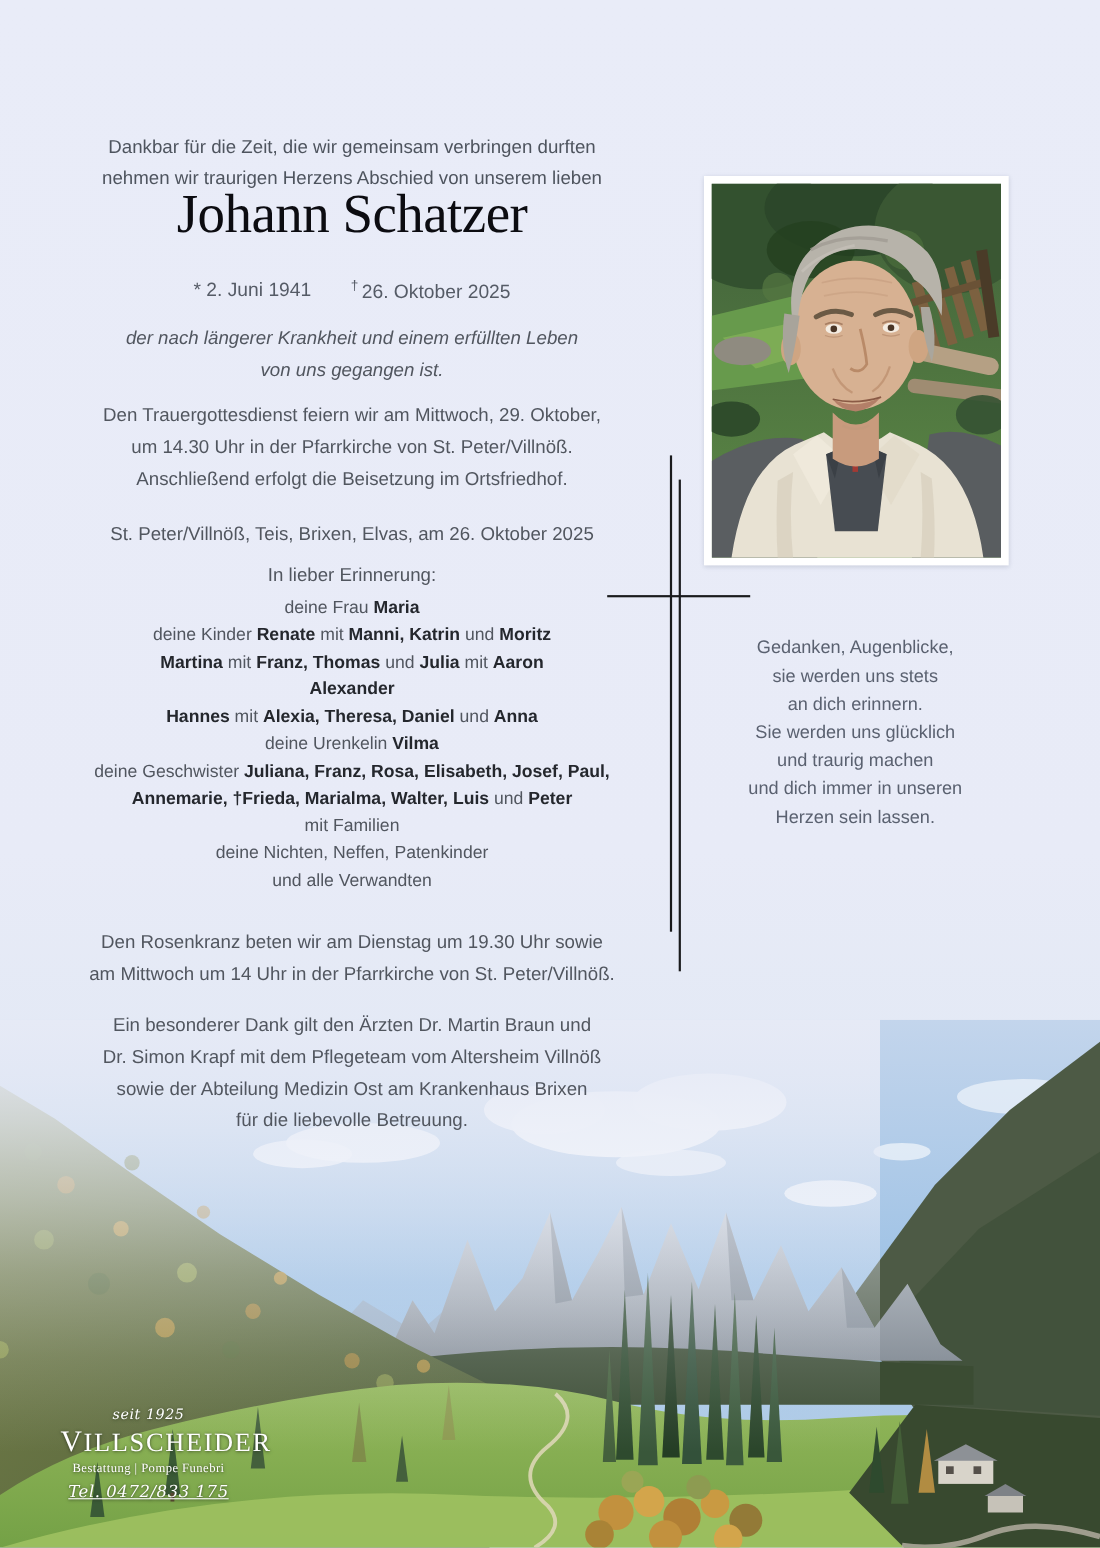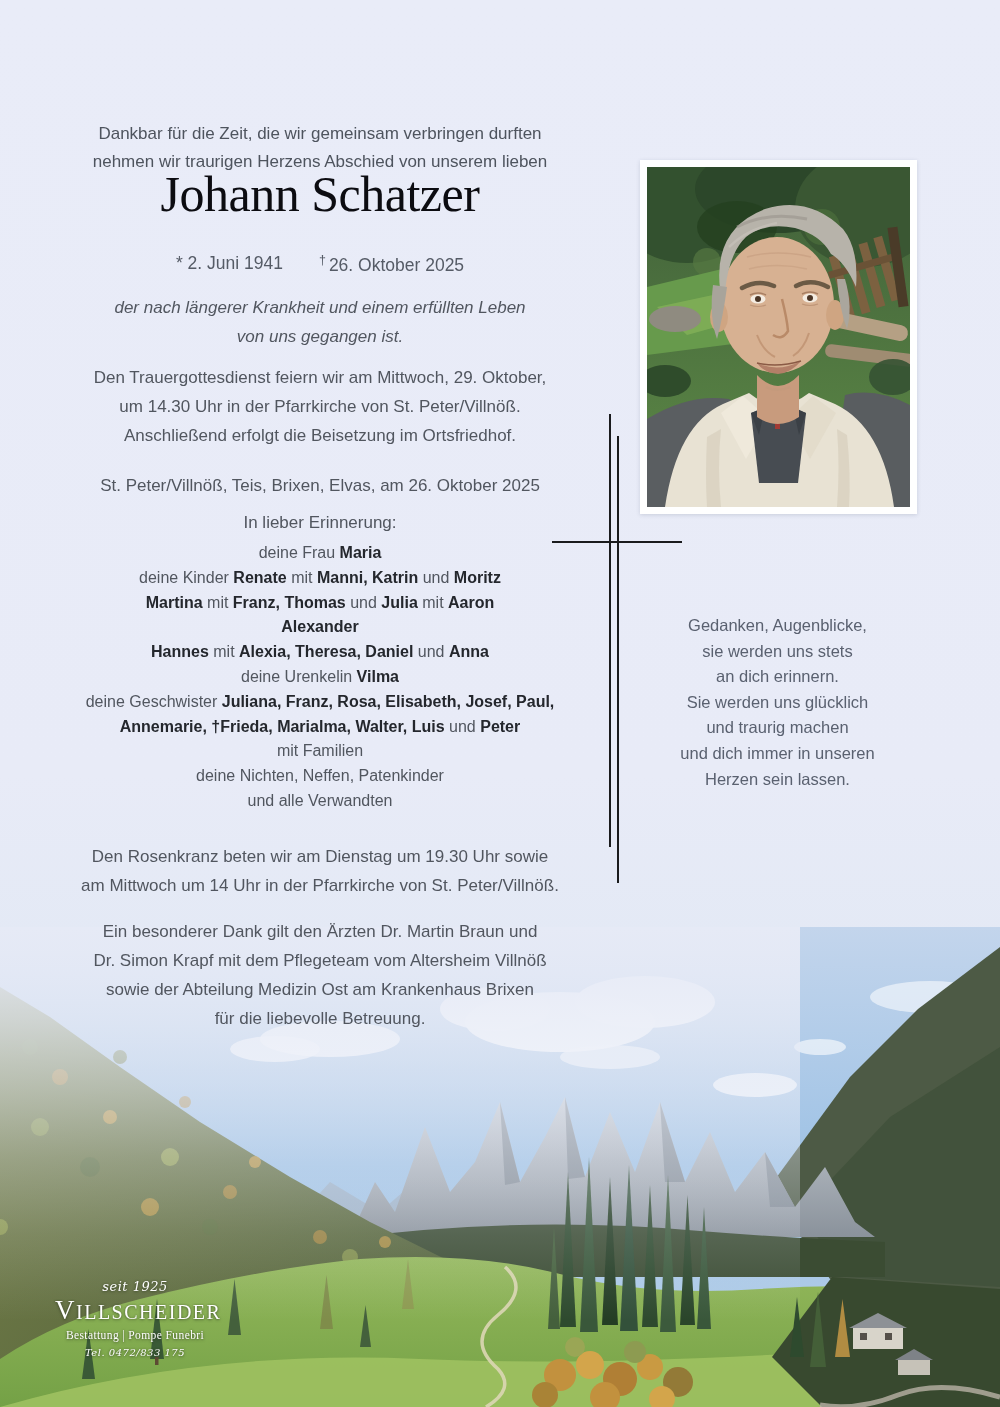--- a/index.html
+++ b/index.html
@@ -11,45 +11,45 @@
   .landscape{position:absolute;left:0;top:927px;width:800px;height:480px;}
   .landscape svg{position:absolute;left:0;top:0;}
   .landscape .fade{position:absolute;left:0;top:0;width:100%;height:100%;
       background:linear-gradient(180deg,#e6eaf6 0%,rgba(230,234,246,.92) 9%,rgba(231,235,246,.78) 20%,
                  rgba(231,235,246,.58) 34%,rgba(231,235,246,.36) 48%,rgba(231,235,246,.16) 64%,rgba(231,235,246,0) 82%);}
 
   
   .logo{position:absolute;left:55px;top:352px;width:160px;text-align:center;color:#fff;
         text-shadow:0 1px 3px rgba(40,50,30,.55),0 0 2px rgba(40,50,30,.4);}
   .logo-since{font-family:"DejaVu Serif",serif;font-style:italic;font-size:13px;letter-spacing:.5px;}
-  .logo-name{font-family:"Liberation Serif",serif;font-size:20px;letter-spacing:1.5px;text-transform:uppercase;margin-top:1px;}
+  .logo-name{font-family:"Liberation Serif",serif;font-size:24px;letter-spacing:1.5px;text-transform:uppercase;margin-top:1px;}
   .logo-name::first-letter{font-size:27px;}
   .logo-sub{font-family:"Liberation Serif",serif;font-size:11.5px;letter-spacing:.4px;margin-top:3px;}
-  .logo-tel{font-family:"DejaVu Serif",serif;font-style:italic;font-size:10px;margin-top:6px;letter-spacing:.5px;}
+  .logo-tel{font-family:"DejaVu Serif",serif;font-style:italic;font-size:15px;margin-top:6px;letter-spacing:.5px;text-decoration:underline;}
 
   
   .col{position:absolute;left:30px;width:580px;text-align:center;color:#51565f;}
   .intro{top:108px;font-size:17px;line-height:28px;color:#4e545e;margin-top:12px;}
   .title{top:166px;font-family:"Liberation Serif",serif;font-weight:normal;font-size:50px;
          letter-spacing:-.5px;color:#0c0c11;line-height:56px;}
   .dates{top:253px;font-size:17.5px;color:#555b66;display:flex;justify-content:center;gap:36px;left:30px;width:580px;position:absolute;}
   .dagger{font-size:12.5px;vertical-align:7px;margin-right:3px;}
   .par{font-size:17px;line-height:29px;}
   .p-passing{top:293px;font-style:italic;}
   .p-service{top:363px;}
   .p-dateline{top:471px;font-size:17px;}
   .p-heading{top:508px;font-size:17px;}
   .family{top:541px;font-size:16px;line-height:24.8px;}
   .fam-line .strong,.strong{font-weight:bold;color:#24272d;}
   .p-rosary{top:842px;}
   .p-thanks{top:917px;}
 
   
   .poem{position:absolute;left:655px;top:577px;width:245px;text-align:center;
-        font-size:16.5px;line-height:25.6px;color:#5a6170;margin-top:36px;}
+        font-size:16.5px;line-height:25.6px;color:#5a6170;}
 
   
   .photo-frame{position:absolute;left:640px;top:160px;width:263px;height:340px;background:#fff;
                padding:7px;box-shadow:0 1px 4px rgba(60,70,100,.18);}
   .photo-frame svg{display:block;}
 
   
   .cross span{position:absolute;background:#1a1b1d;display:block;}
   .cross .v1{left:609px;top:414px;width:1.6px;height:433px;}
   .cross .v2{left:616.5px;top:436px;width:2.4px;height:447px;}

